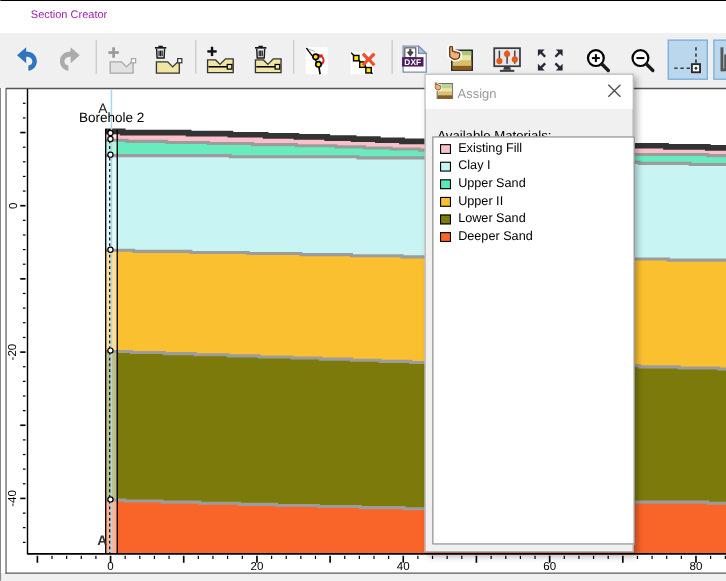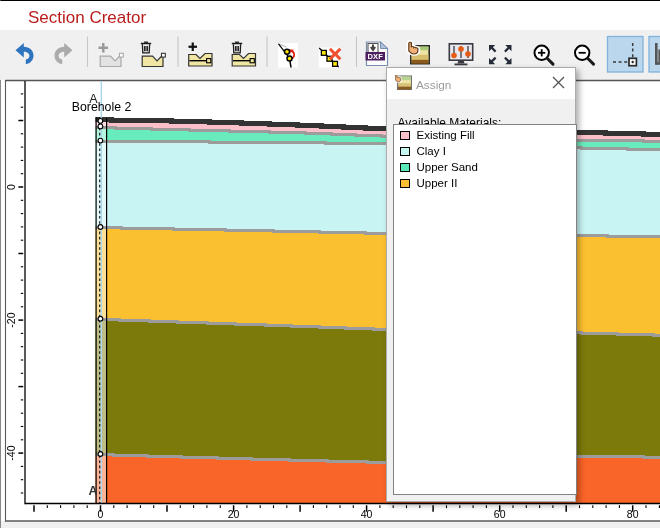--- a/index.html
+++ b/index.html
@@ -1,21 +1,21 @@
 <!DOCTYPE html>
 <html><head>
 <meta charset="utf-8">
 <style>
 * { margin:0; padding:0; box-sizing:border-box; }
 html,body { width:660px; height:528px; overflow:hidden; background:#F0F0F0;
   font-family:"Liberation Sans", sans-serif; }
 #win { position:absolute; left:0; top:0; width:660px; height:528px;
   border-top:1.5px solid #000; border-left:1px solid #888; background:#F0F0F0; }
 #titlebar { position:absolute; left:0; top:1px; width:100%; height:29px; background:#FFFFFF; }
-#titlebar span { position:absolute; left:28px; top:7px; font-size:17px; color:#b91c1c; }
+#titlebar span { position:absolute; left:28px; top:7px; font-size:10px; color:#a21caf; }
 #toolbar { position:absolute; left:0; top:30px; width:100%; height:50px; background:#F0F0F0; }
 #chartsvg { position:absolute; left:0; top:0; }
 #dlg { position:absolute; left:385.5px; top:66.5px; width:190px; height:435.5px;
   background:#F0F0F0; border:1px solid #ABABAB;
   box-shadow: 3px 3px 6px rgba(0,0,0,0.33); }
 #dlgtitle { position:absolute; left:0; top:0; width:100%; height:31px; background:#FFFFFF; }
 #dlgtitle .ico { position:absolute; left:8px; top:7px; }
 #dlgtitle .txt { position:absolute; left:29.5px; top:10px; font-size:11.8px; color:#9B9B9B; }
 #dlgtitle .cls { position:absolute; right:10px; top:8.5px; width:13px; height:13px; }
 #avm { position:absolute; left:11px; top:48px; font-size:12px; color:#000; }
@@ -330,14 +330,22 @@
         <span class="lbl">Clay I</span>
       </div>
 <div class="item">
         <span class="sw" style="background:#5CE9B9"></span>
         <span class="lbl">Upper Sand</span>
       </div>
 <div class="item">
         <span class="sw" style="background:#FBBE35"></span>
         <span class="lbl">Upper II</span>
       </div>
+<div class="item">
+        <span class="sw" style="background:#7F7C0C"></span>
+        <span class="lbl">Lower Sand</span>
+      </div>
+<div class="item">
+        <span class="sw" style="background:#F96428"></span>
+        <span class="lbl">Deeper Sand</span>
+      </div>
   </div>
 </div>
 
 </body></html>

